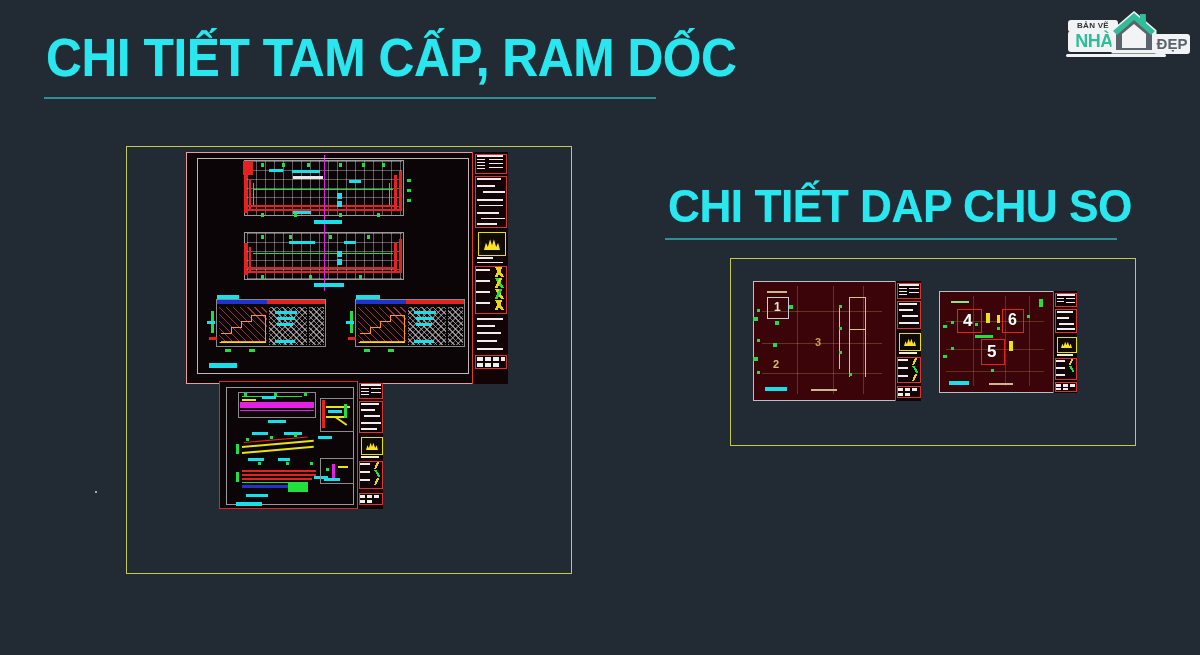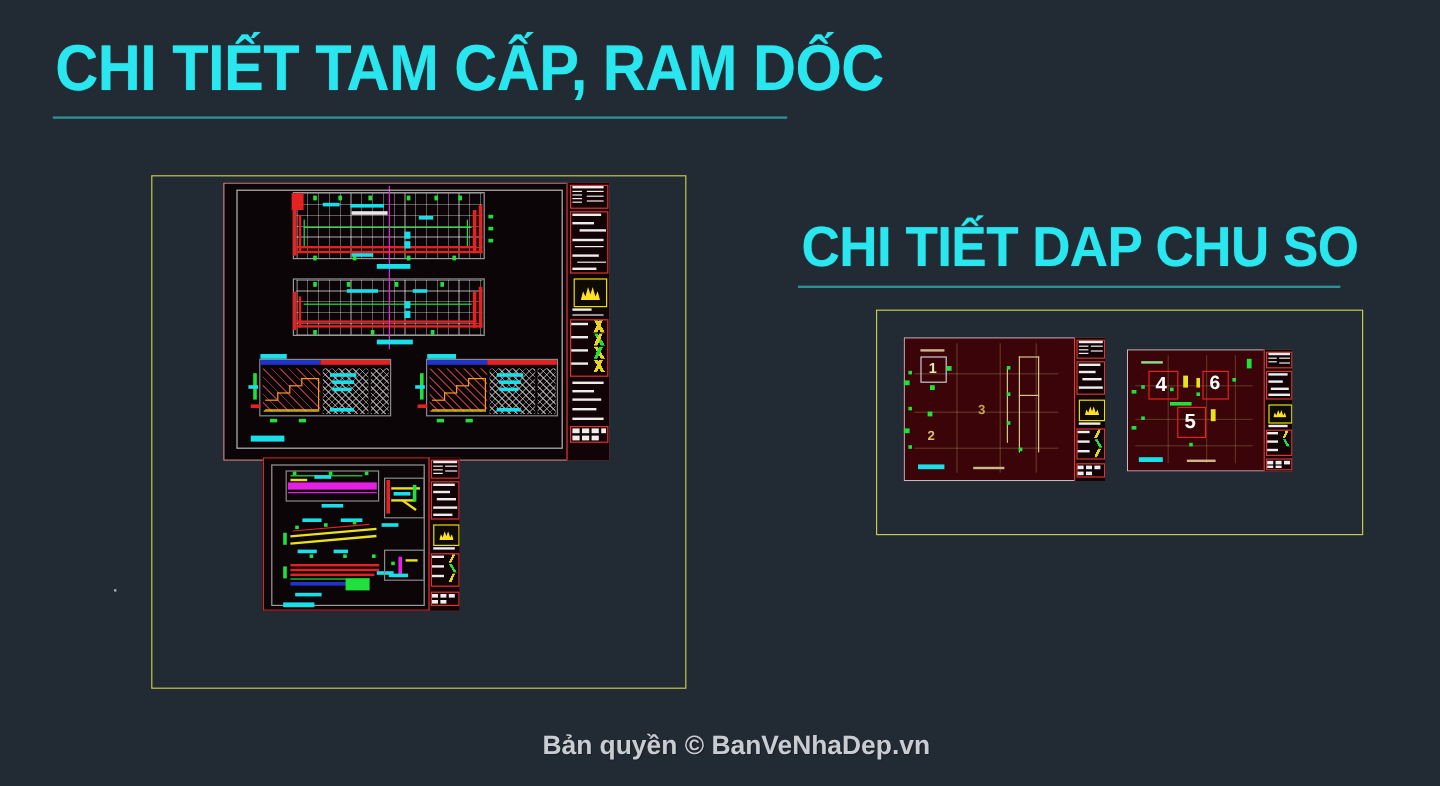--- a/index.html
+++ b/index.html
@@ -143,22 +143,40 @@
 
 <div class="stage">
 
   <div class="headline" id="title-main">CHI TIẾT TAM CẤP, RAM DỐC</div>
   <div id="title-main-rule"></div>
 
   <div class="headline" id="title-second">CHI TIẾT DAP CHU SO</div>
   <div id="title-second-rule"></div>
 
 
-  <div class="site-text" id="footer-copyright">Bản quyền © BanVeNhaDep.vn</div>
-
+
+  <div id="logo">
+    <div class="logo-badge" id="logo-banve">
+      <span>BẢN VẼ</span>
+    </div>
+    <div class="logo-badge" id="logo-nha">
+      <span>NHÀ</span>
+    </div>
+    <svg id="logo-house" viewBox="0 0 48 44">
+      <path d="M24 3 L45 21 L45 42 L3 42 L3 21 Z" fill="#f2f3f4" stroke="#f2f3f4" stroke-width="3"></path>
+      <path d="M24 6 L42 21 L42 40 L6 40 L6 21 Z" fill="#5b636c"></path>
+      <path d="M24 14 L36 24 L36 38 L12 38 L12 24 Z" fill="#f2f3f4"></path>
+      <rect x="30" y="4" width="6" height="12" fill="#2fbd9a" transform="rotate(-2 33 10)"></rect>
+      <path d="M24 3 L45 21 L41 25 L24 10 L7 25 L3 21 Z" fill="#2fbd9a"></path>
+    </svg>
+    <div class="logo-badge" id="logo-dep">
+      <span>ĐẸP</span>
+    </div>
+    <div id="logo-underline"></div>
+  </div>
 
   <div class="group-box" id="group-left">
 
     <div class="cad-sheet" style="left:59px;top:5px;width:322px;height:232px;">
       <div class="sheet-frame"></div>
       <div class="sheet-body">
 
         <div class="hatch-grid" style="left:58px;top:6px;width:155px;height:54px;"></div>
         <div class="rc" style="left:55px;top:5px;width:160px;height:56px;border:1px solid #9a9a9a;"></div>
 

